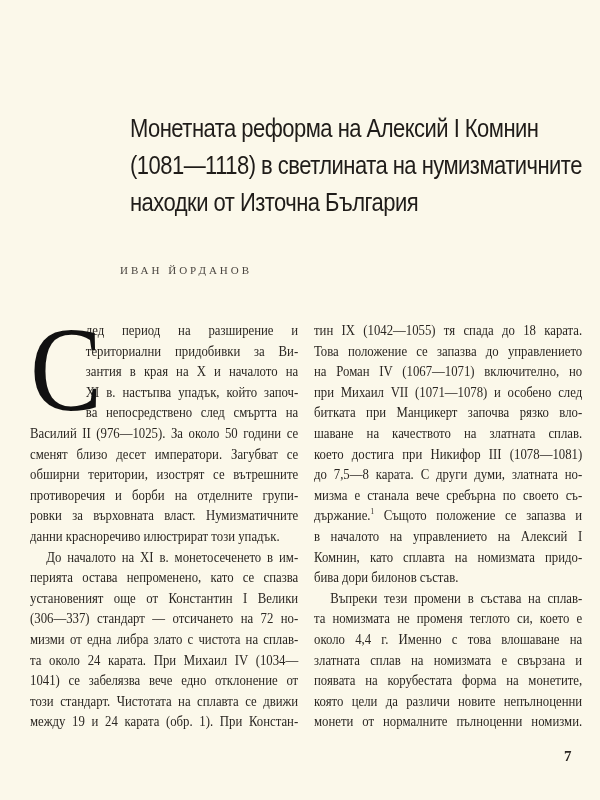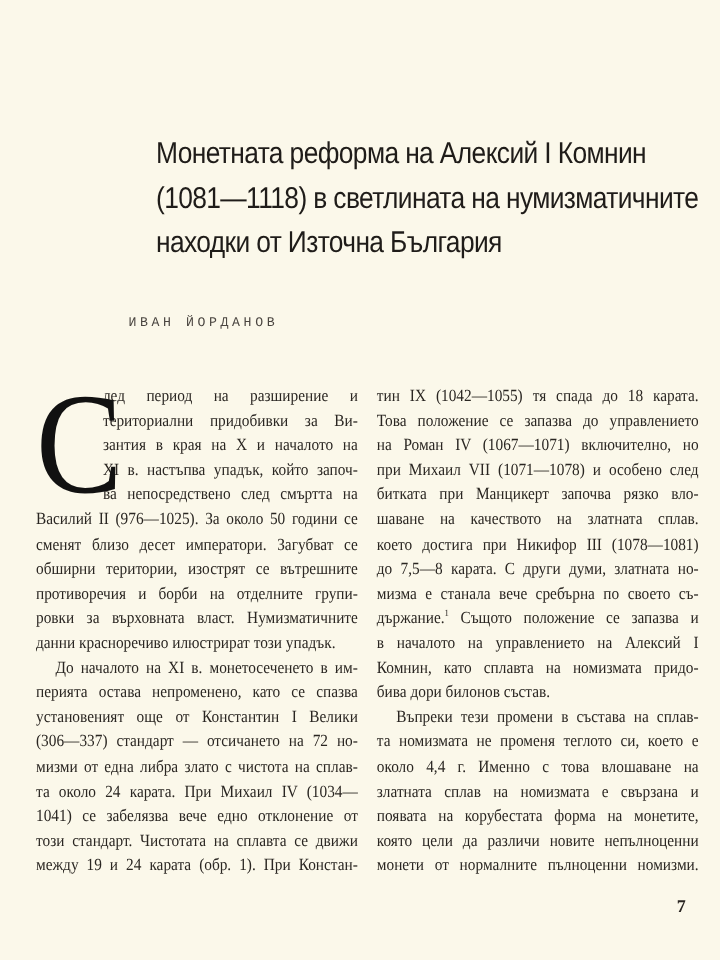--- a/index.html
+++ b/index.html
@@ -32,23 +32,23 @@
       color: #1f1c19;
       letter-spacing: -0.6px;
       transform: scaleX(0.88);
       transform-origin: left top;
       margin: 0;
       white-space: nowrap;
     }
     .title .line { display: block; }
     .author {
       position: absolute;
-      left: 107px;
+      left: 120px;
       top: 264px;
-      font-family: Liberation Mono, monospace;
+      font-family: Liberation Serif, serif;
       font-size: 11px;
       letter-spacing: 3px;
       color: #4a4540;
     }
     .col {
       position: absolute;
       top: 320px;
       width: 268px;
       font-size: 14.2px;
       line-height: 20.6px;

